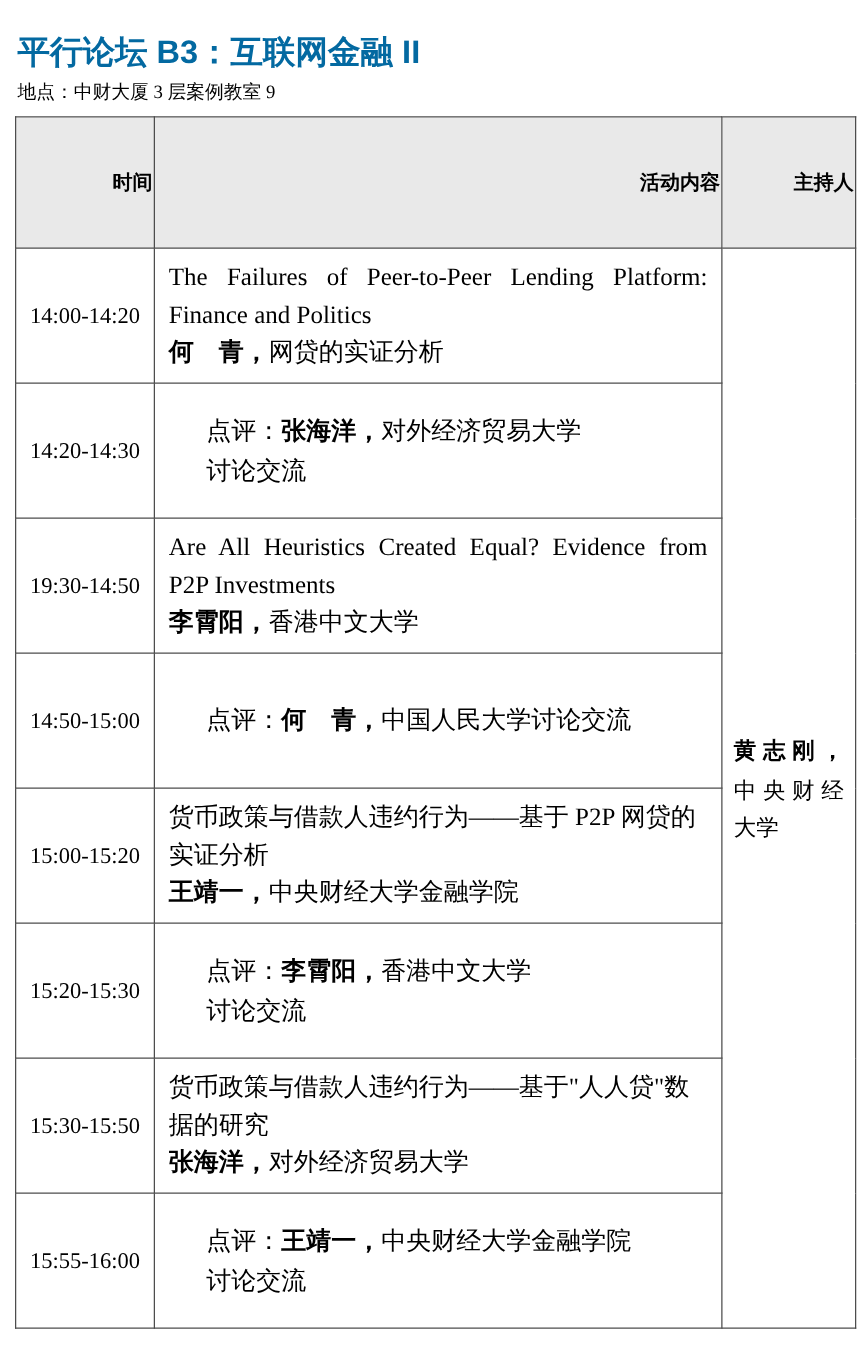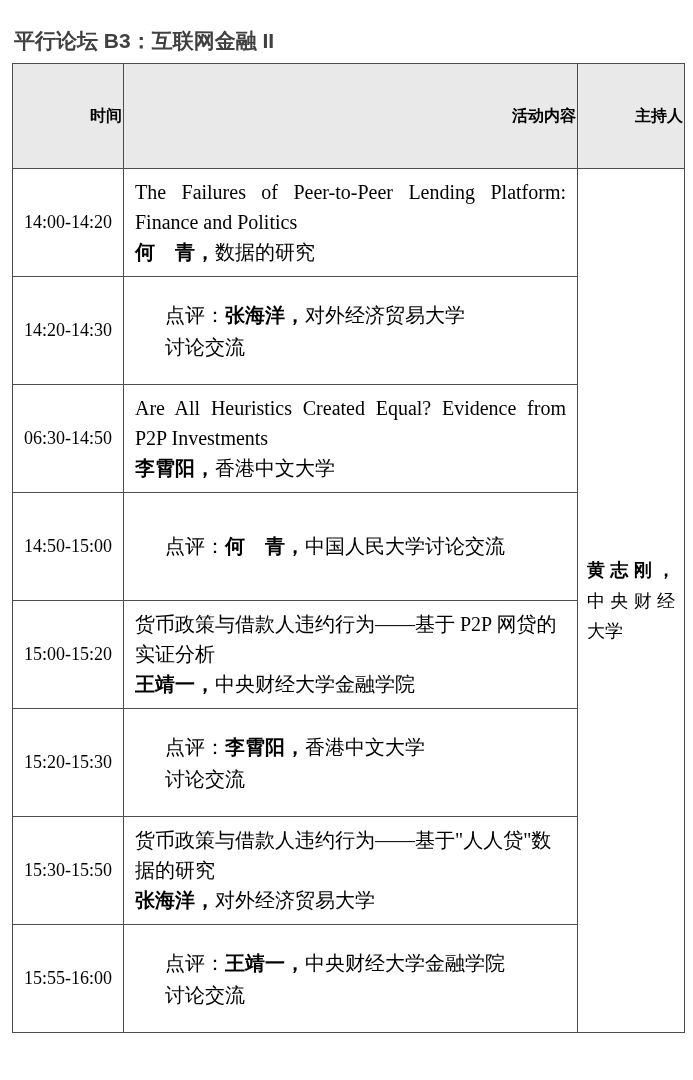--- a/index.html
+++ b/index.html
@@ -12,23 +12,23 @@
     position: relative;
     width: 693px;
     height: 1080px;
     background: #ffffff;
     overflow: hidden;
   }
   .doc-title {
     margin: 28px 0 0 14px;
     font-family: "Liberation Sans", sans-serif;
     font-weight: bold;
-    font-size: 21px;
+    font-size: 26px;
     line-height: 26px;
-    color: #404040;
+    color: #0369a1;
   }
   .doc-location {
     margin: 10px 0 0 14px;
     font-size: 15px;
     line-height: 20px;
     color: #000;
   }
   table.schedule {
     border-collapse: collapse;
     table-layout: fixed;
@@ -77,57 +77,58 @@
     line-height: 30px;
     text-align: justify;
   }
 </style>
 </head>
 <body>
 
 <div class="page">
 
   <div class="doc-title">平行论坛 B3：互联网金融 II</div>
+  <div class="doc-location">地点：中财大厦 3 层案例教室 9</div>
 
   <table class="schedule">
     <colgroup>
       <col class="col-time">
       <col class="col-content">
       <col class="col-mod">
     </colgroup>
     <thead>
       <tr class="header-row">
         <th class="h-cell">时间</th>
         <th class="h-cell">活动内容</th>
         <th class="h-cell">主持人</th>
       </tr>
     </thead>
     <tbody>
 
       <tr class="body-row">
         <td class="time-cell">14:00-14:20</td>
         <td class="content-cell">
           <div class="talk-title-en">The Failures of Peer-to-Peer Lending Platform: Finance and Politics</div>
-          <div><span class="b">何　青，</span><span>数据的研究</span></div>
+          <div><span class="b">何　青，</span><span>网贷的实证分析</span></div>
         </td>
         <td class="mod-cell" rowspan="8"><span class="b">黄志刚，</span><span>中央财经大学</span></td>
       </tr>
 
       <tr class="body-row">
         <td class="time-cell">14:20-14:30</td>
         <td class="content-cell">
           <div class="comment-block">
             <div><span>点评：</span><span class="b">张海洋，</span><span>对外经济贸易大学</span></div>
             <div>讨论交流</div>
           </div>
         </td>
       </tr>
 
       <tr class="body-row">
-        <td class="time-cell">06:30-14:50</td>
+        <td class="time-cell">19:30-14:50</td>
         <td class="content-cell">
           <div class="talk-title-en">Are All Heuristics Created Equal? Evidence from P2P Investments</div>
           <div><span class="b">李霄阳，</span><span>香港中文大学</span></div>
         </td>
       </tr>
 
       <tr class="body-row">
         <td class="time-cell">14:50-15:00</td>
         <td class="content-cell">
           <div class="comment-block">

